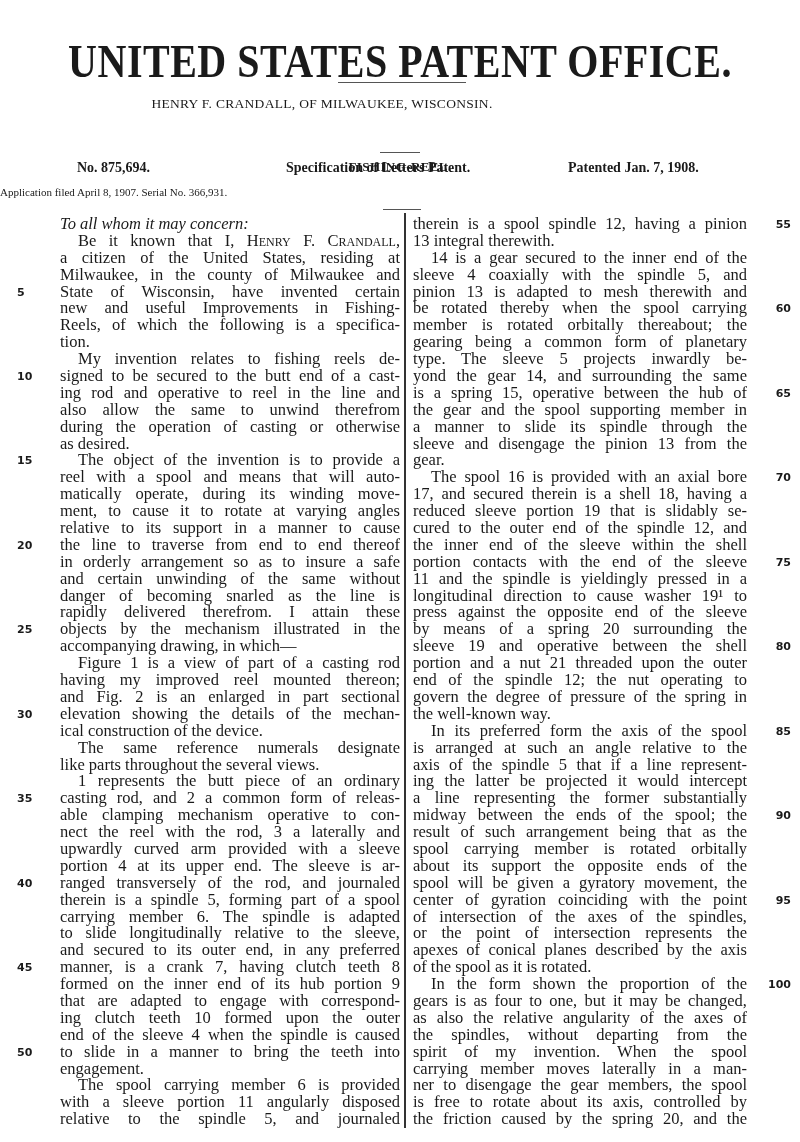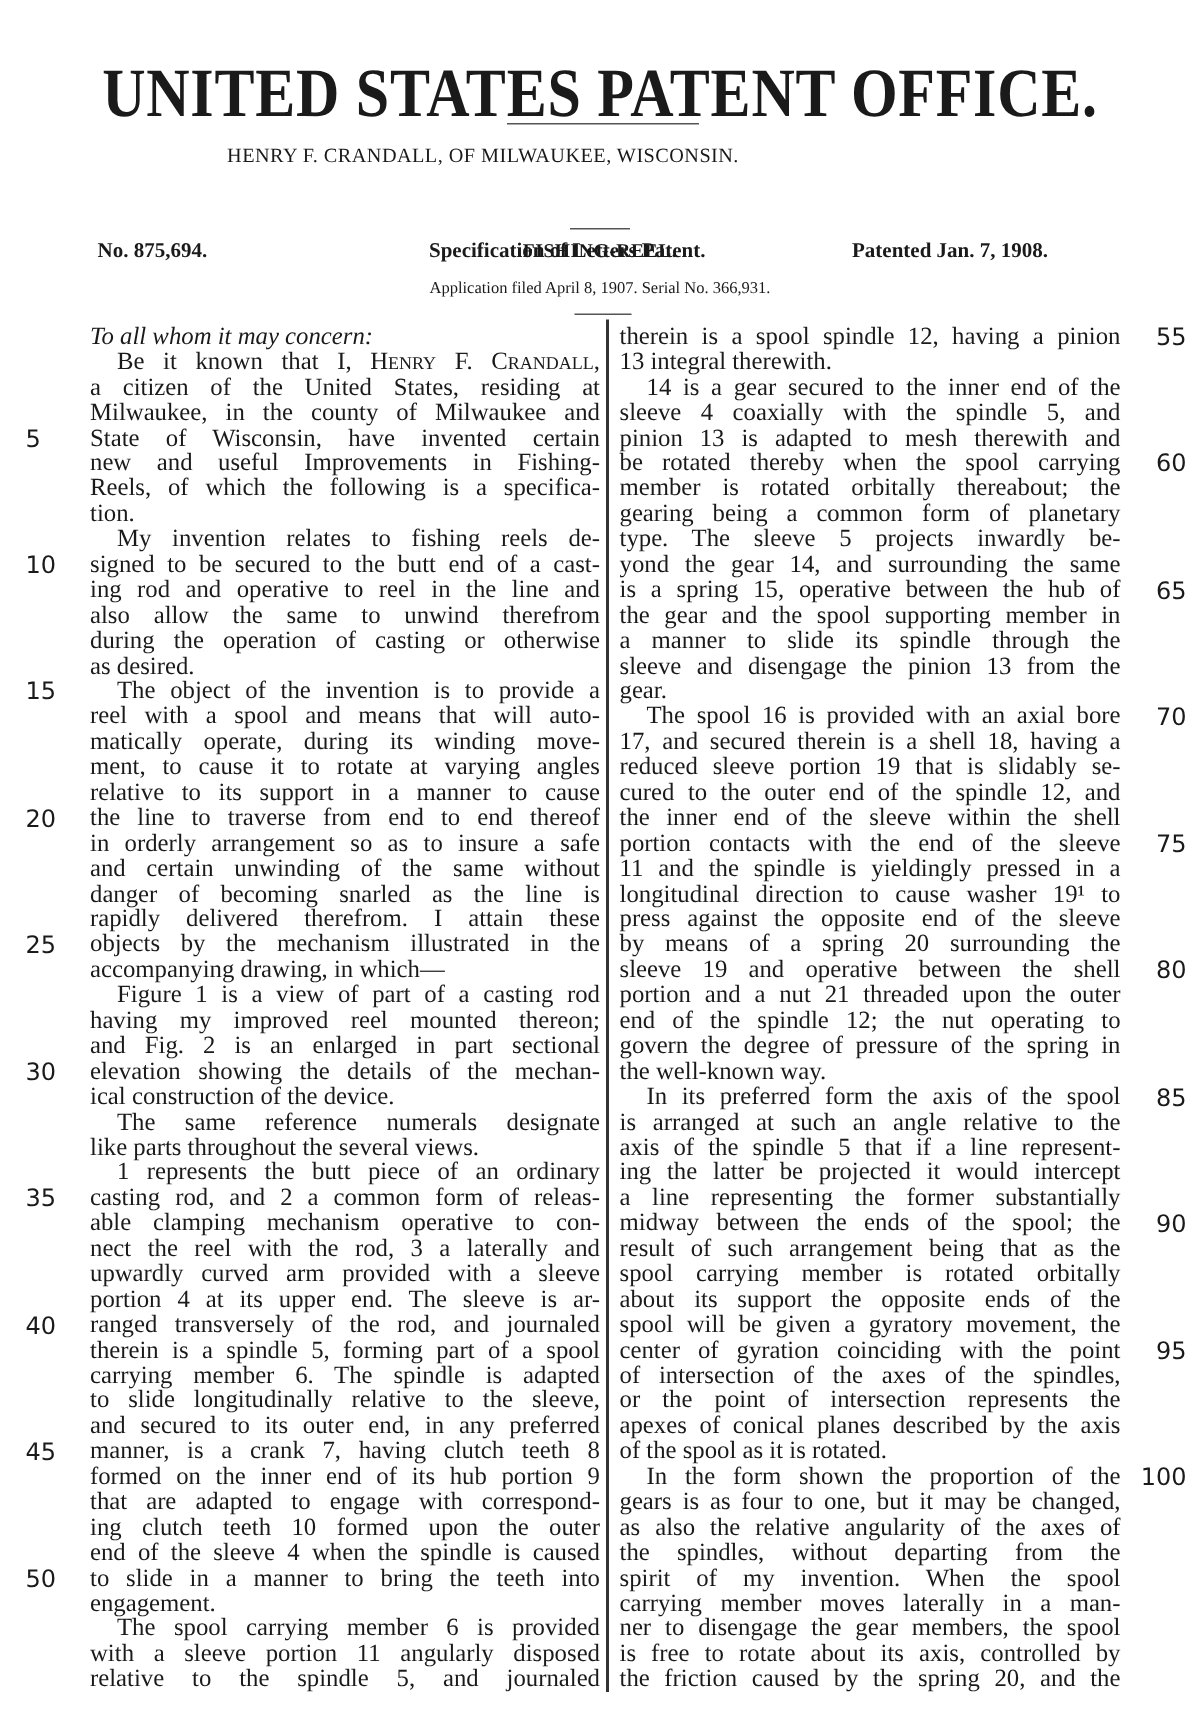--- a/index.html
+++ b/index.html
@@ -3,45 +3,45 @@
 <meta charset="utf-8">
 <style>
   html, body { margin: 0; padding: 0; background: #ffffff; }
   body { width: 800px; height: 1142px; position: relative; overflow: hidden; color: #1a1a1a; font-family: "Liberation Serif", "DejaVu Serif", serif; }
   .office-title { position: absolute; top: 38px; left: 0; width: 800px; text-align: center; font-size: 40px; font-weight: bold; letter-spacing: 0.5px; transform: scaleY(1.15); }
   .rule { position: absolute; height: 1px; background: #555; }
   .inventor { position: absolute; top: 96px; left: 0; width: 644px; text-align: center; font-size: 13.5px; letter-spacing: 0.3px; }
   .subject { position: absolute; top: 123px; left: 0; width: 800px; text-align: center; font-size: 13px; font-weight: bold; letter-spacing: 0.4px; margin-top: 36px; }
   .meta-row { position: absolute; top: 160px; left: 0; width: 800px; font-size: 14px; font-weight: bold; }
   .meta-row span { position: absolute; }
-  .app-line { position: absolute; top: 186px; left: 0; width: 800px; text-align: center; font-size: 11px; }
+  .app-line { position: absolute; top: 186px; left: 0; width: 800px; font-size: 11px; }
   .col { position: absolute; top: 216px; font-size: 16.5px; line-height: 16.9px; }
   .col-left { left: 60px; width: 340px; }
   .col-right { left: 413px; width: 334px; }
   .line { white-space: nowrap; height: 16.9px; position: relative; text-align: justify; text-align-last: justify; }
   .line.last { text-align-last: left; }
   .line.indent { padding-left: 18px; }
-  .ln { position: absolute; font-size: 16px; font-weight: normal; font-family: "DejaVu Sans", sans-serif; top: 1px; }
+  .ln { position: absolute; font-size: 11px; font-weight: bold; font-family: "DejaVu Sans", sans-serif; top: 1px; }
   .col-left .ln { left: -43px; }
   .col-right .ln { right: -44px; }
   .divider { position: absolute; left: 404px; top: 213px; width: 2px; height: 915px; background: #333; }
   .italic { font-style: italic; }
   .sc { font-variant: small-caps; }
 </style>
 </head>
 <body>
 
 <div>
   <div class="office-title">UNITED STATES PATENT OFFICE.</div>
   <div class="rule" style="top:82px; left:338px; width:128px;"></div>
   <div class="inventor">HENRY F. CRANDALL, OF MILWAUKEE, WISCONSIN.</div>
   <div class="subject">FISHING-REEL.</div>
   <div class="rule" style="top:152px; left:380px; width:40px;"></div>
   <div class="meta-row">
-    <span style="left:65px;font-family:Liberation Serif, serif;">No. 875,694.</span>
+    <span style="left:77px;font-family:Liberation Serif, serif;">No. 875,694.</span>
     <span style="left:286px;">Specification of Letters Patent.</span>
     <span style="left:568px;">Patented Jan. 7, 1908.</span>
   </div>
   <div class="app-line">Application filed April 8, 1907. Serial No. 366,931.</div>
   <div class="rule" style="top:209px; left:383px; width:38px;"></div>
 
   <div class="divider"></div>
 
   <div class="col col-left" id="col-left">
       <div class="line last italic"><span>To all whom it may concern:</span></div>

